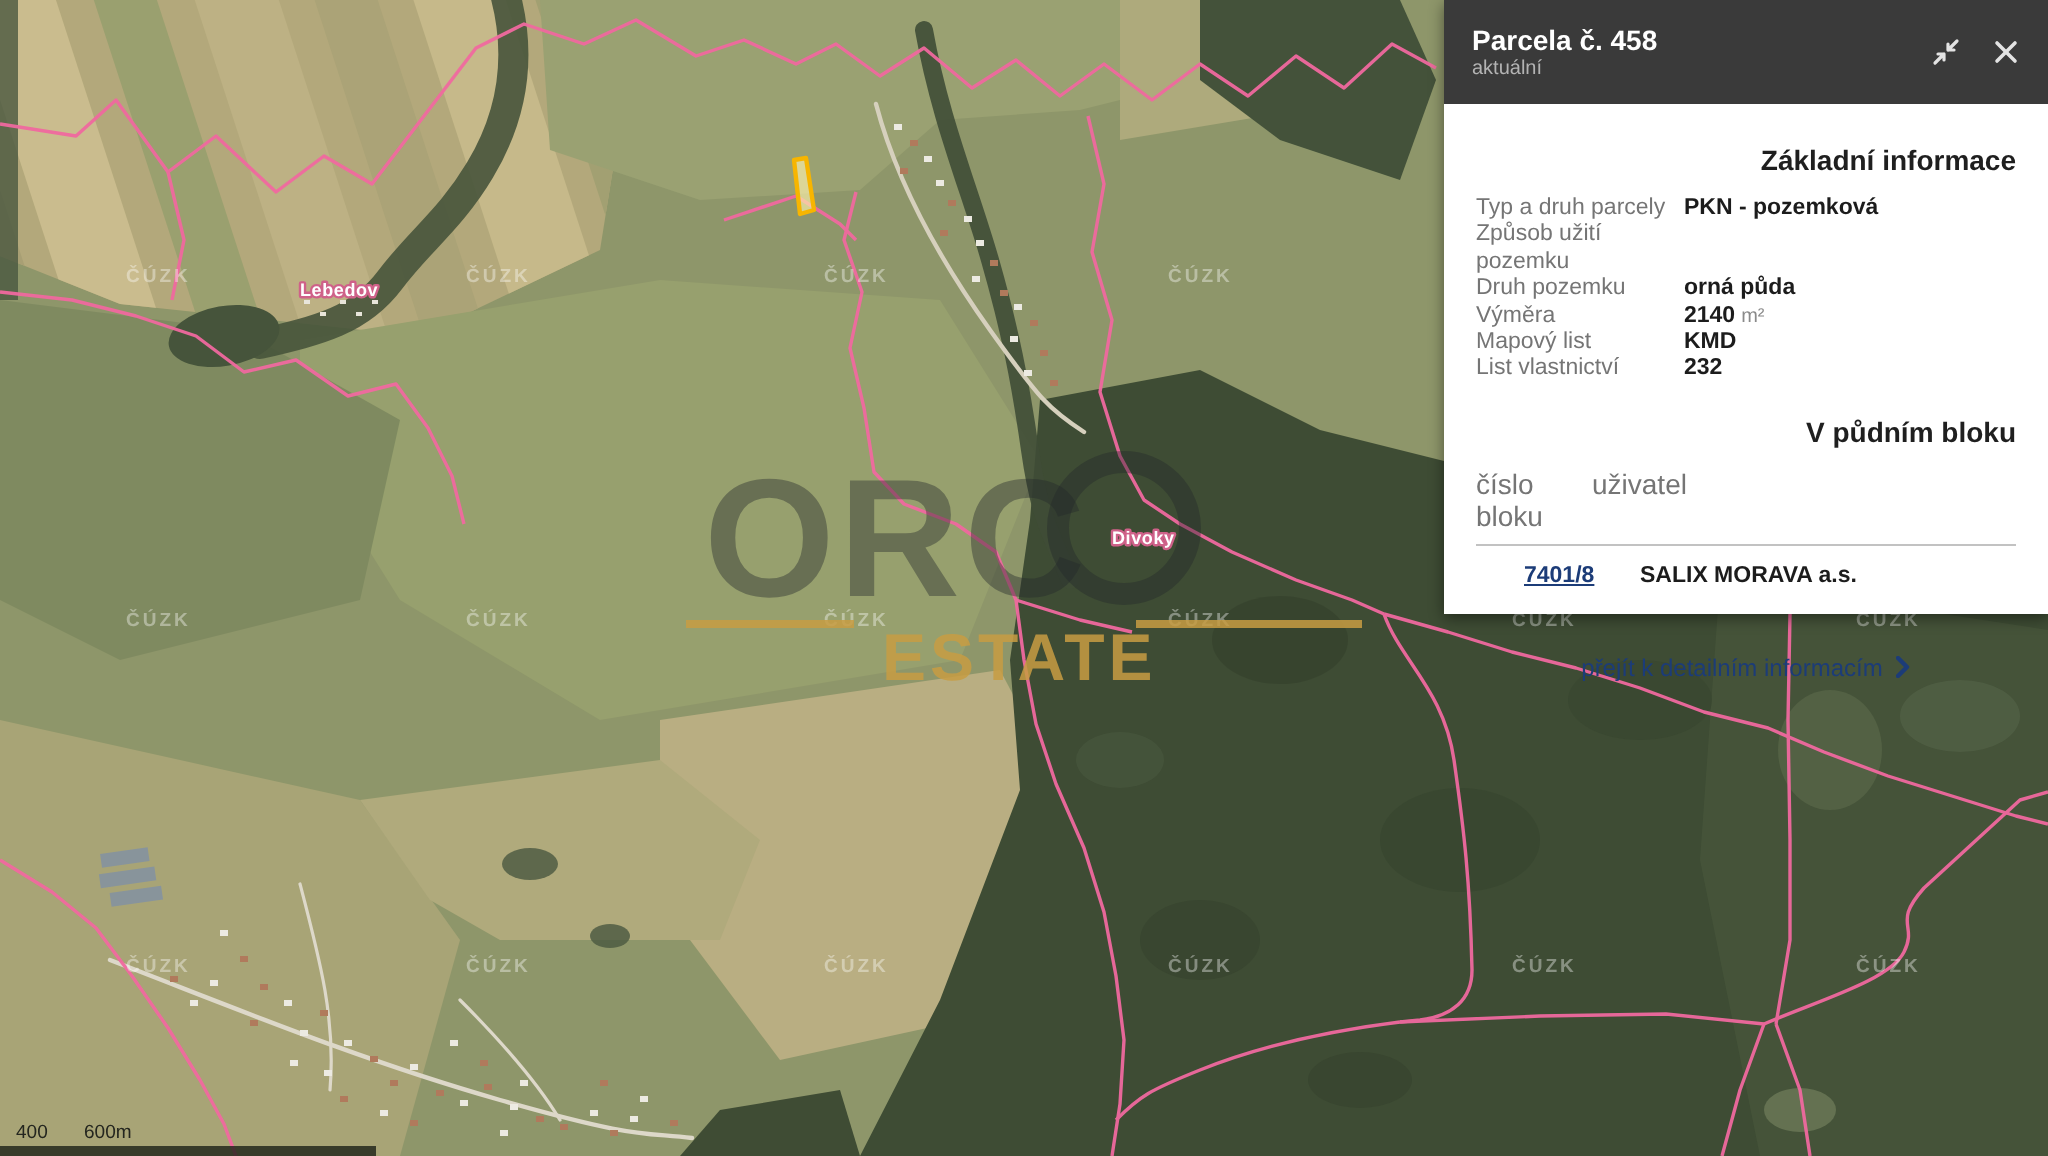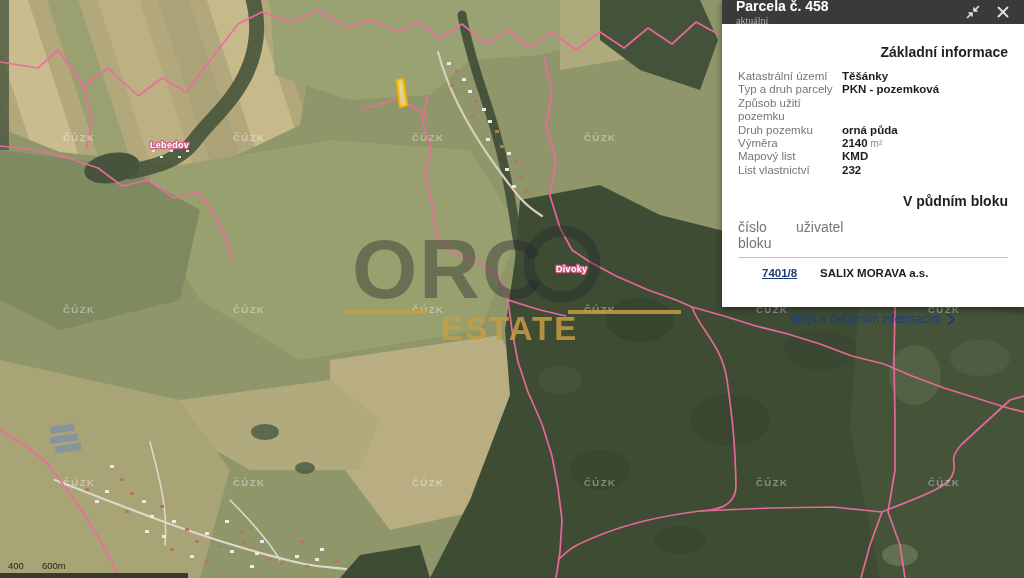--- a/index.html
+++ b/index.html
@@ -9,24 +9,24 @@
   
   .cuzk{fill:#ffffff;opacity:.38;font:700 9.5px "Liberation Sans",sans-serif;letter-spacing:1.5px;}
   .maplabel{font:700 9px "Liberation Sans",sans-serif;fill:#ffffff;stroke:#cf6189;stroke-width:2.4px;paint-order:stroke;stroke-linejoin:round;letter-spacing:.3px;}
   .scaletext{font:400 9.5px "Liberation Sans",sans-serif;fill:#24261f;}
   .brand-orc{font:700 84px "Liberation Sans",sans-serif;fill:#23282b;opacity:.40;letter-spacing:2px;}
   .brand-estate{font:700 33px "Liberation Sans",sans-serif;fill:#c89d43;opacity:.85;letter-spacing:2px;}
 
   
   .panel{position:absolute;left:722px;top:0;width:302px;height:307px;background:#fff;
          box-shadow:0 2px 7px rgba(0,0,0,.45);}
-  .panel-header{height:24px;background:#3a3a3a;display:flex;align-items:center;padding:0 14px;box-sizing:border-box;}
+  .panel-header{height:52px;background:#3a3a3a;display:flex;align-items:center;padding:0 14px;box-sizing:border-box;}
   .ph-titles{flex:1;min-width:0;}
   .ph-title{color:#fff;font-size:14px;font-weight:700;line-height:17px;}
-  .ph-sub{color:#b3b3b3;font-size:10px;line-height:11px;font-family:Liberation Serif, serif;}
+  .ph-sub{color:#b3b3b3;font-size:10px;line-height:11px;}
   .ph-icon{width:14px;height:14px;margin-left:16px;cursor:pointer;display:block;}
   .panel-body{padding:4px 16px 0;}
   h3.sec{font-size:14px;font-weight:700;color:#1f1f1f;margin:16px 0 10px;font-family:inherit;text-align:right;}
   .kv .row{display:flex;line-height:13.4px;font-size:11.5px;}
   .kv .lbl{width:104px;flex:none;color:#757575;}
   .kv .val{font-weight:700;color:#1c1c1c;}
   .unit{color:#8a8a8a;font-weight:400;font-size:10px;margin-left:3px;}
   .thead{display:flex;font-size:14px;color:#757575;padding-bottom:6px;border-bottom:1px solid #c2c2c2;}
   .thead .c1{width:58px;flex:none;}
   .trow{display:flex;font-size:11.5px;margin-top:9px;align-items:baseline;margin-left:24px;}
@@ -258,24 +258,20 @@
         <line x1="2.5" y1="2.5" x2="11.5" y2="11.5"></line>
         <line x1="11.5" y1="2.5" x2="2.5" y2="11.5"></line>
       </svg>
     </div>
 
     <div class="panel-body">
       <h3 class="sec">Základní informace</h3>
 
       <div class="kv">
         <div class="row">
-          <span class="lbl">Katastrální území</span>
-          <span class="val">Těšánky</span>
-        </div>
-        <div class="row">
           <span class="lbl">Typ a druh parcely</span>
           <span class="val">PKN - pozemková</span>
         </div>
         <div class="row">
           <span class="lbl">Způsob užití pozemku</span>
           <span class="val"></span>
         </div>
         <div class="row">
           <span class="lbl">Druh pozemku</span>
           <span class="val">orná půda</span>

